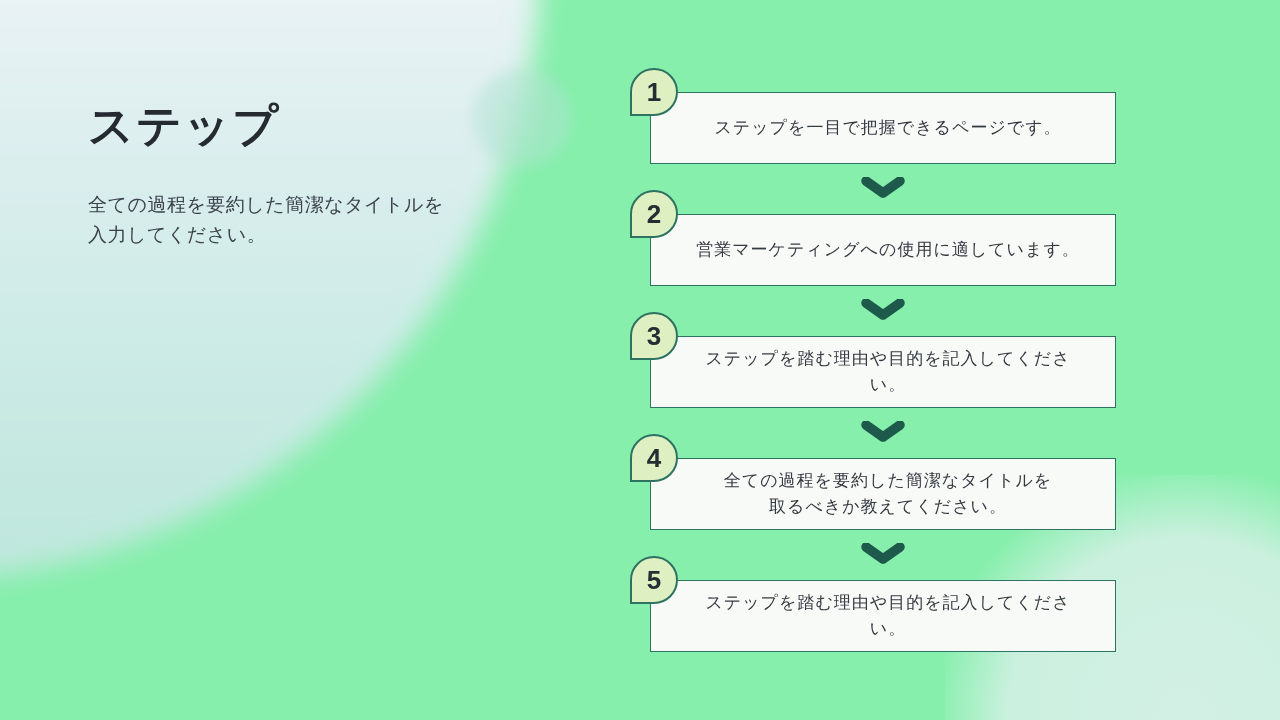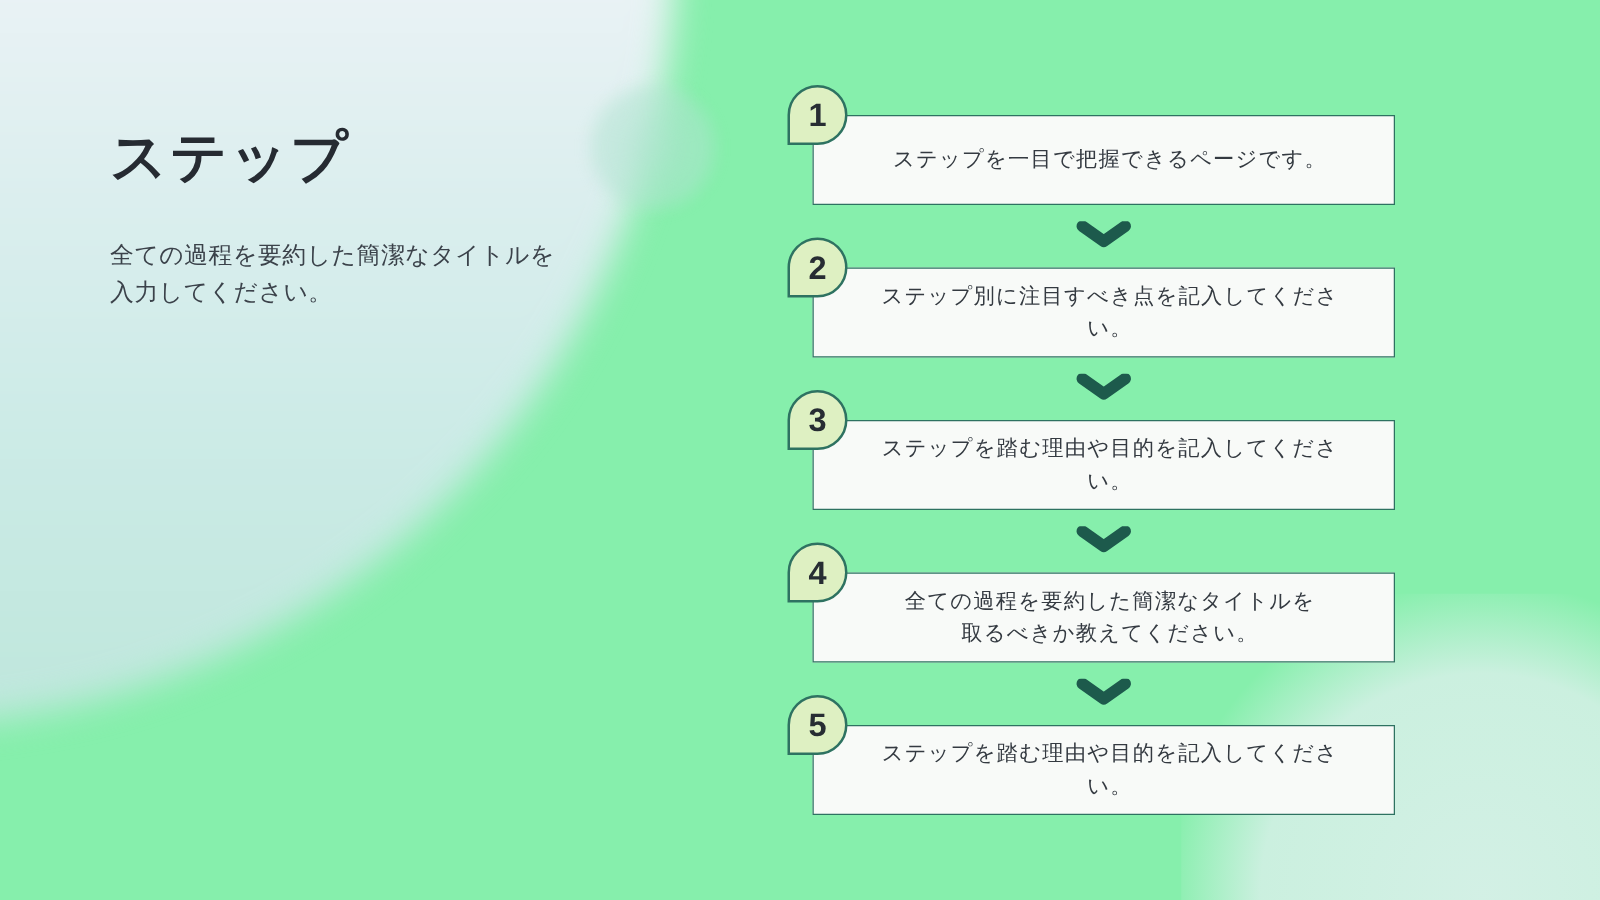--- a/index.html
+++ b/index.html
@@ -124,21 +124,21 @@
     <div class="step">
       <div class="step-badge">1</div>
       <div class="step-text">ステップを一目で把握できるページです。</div>
       <svg class="step-arrow" viewBox="0 0 46 22">
         <polyline points="6,4 23,16 40,4" fill="none" stroke="#1d5a4c" stroke-width="9.5" stroke-linecap="round" stroke-linejoin="round"></polyline>
       </svg>
     </div>
 
     <div class="step">
       <div class="step-badge">2</div>
-      <div class="step-text">ステップ別に注目すべき点を記入してください。</div>
+      <div class="step-text">営業マーケティングへの使用に適しています。</div>
       <svg class="step-arrow" viewBox="0 0 46 22">
         <polyline points="6,4 23,16 40,4" fill="none" stroke="#1d5a4c" stroke-width="9.5" stroke-linecap="round" stroke-linejoin="round"></polyline>
       </svg>
     </div>
 
     <div class="step">
       <div class="step-badge">3</div>
       <div class="step-text">ステップを踏む理由や目的を記入してください。</div>
       <svg class="step-arrow" viewBox="0 0 46 22">
         <polyline points="6,4 23,16 40,4" fill="none" stroke="#1d5a4c" stroke-width="9.5" stroke-linecap="round" stroke-linejoin="round"></polyline>

